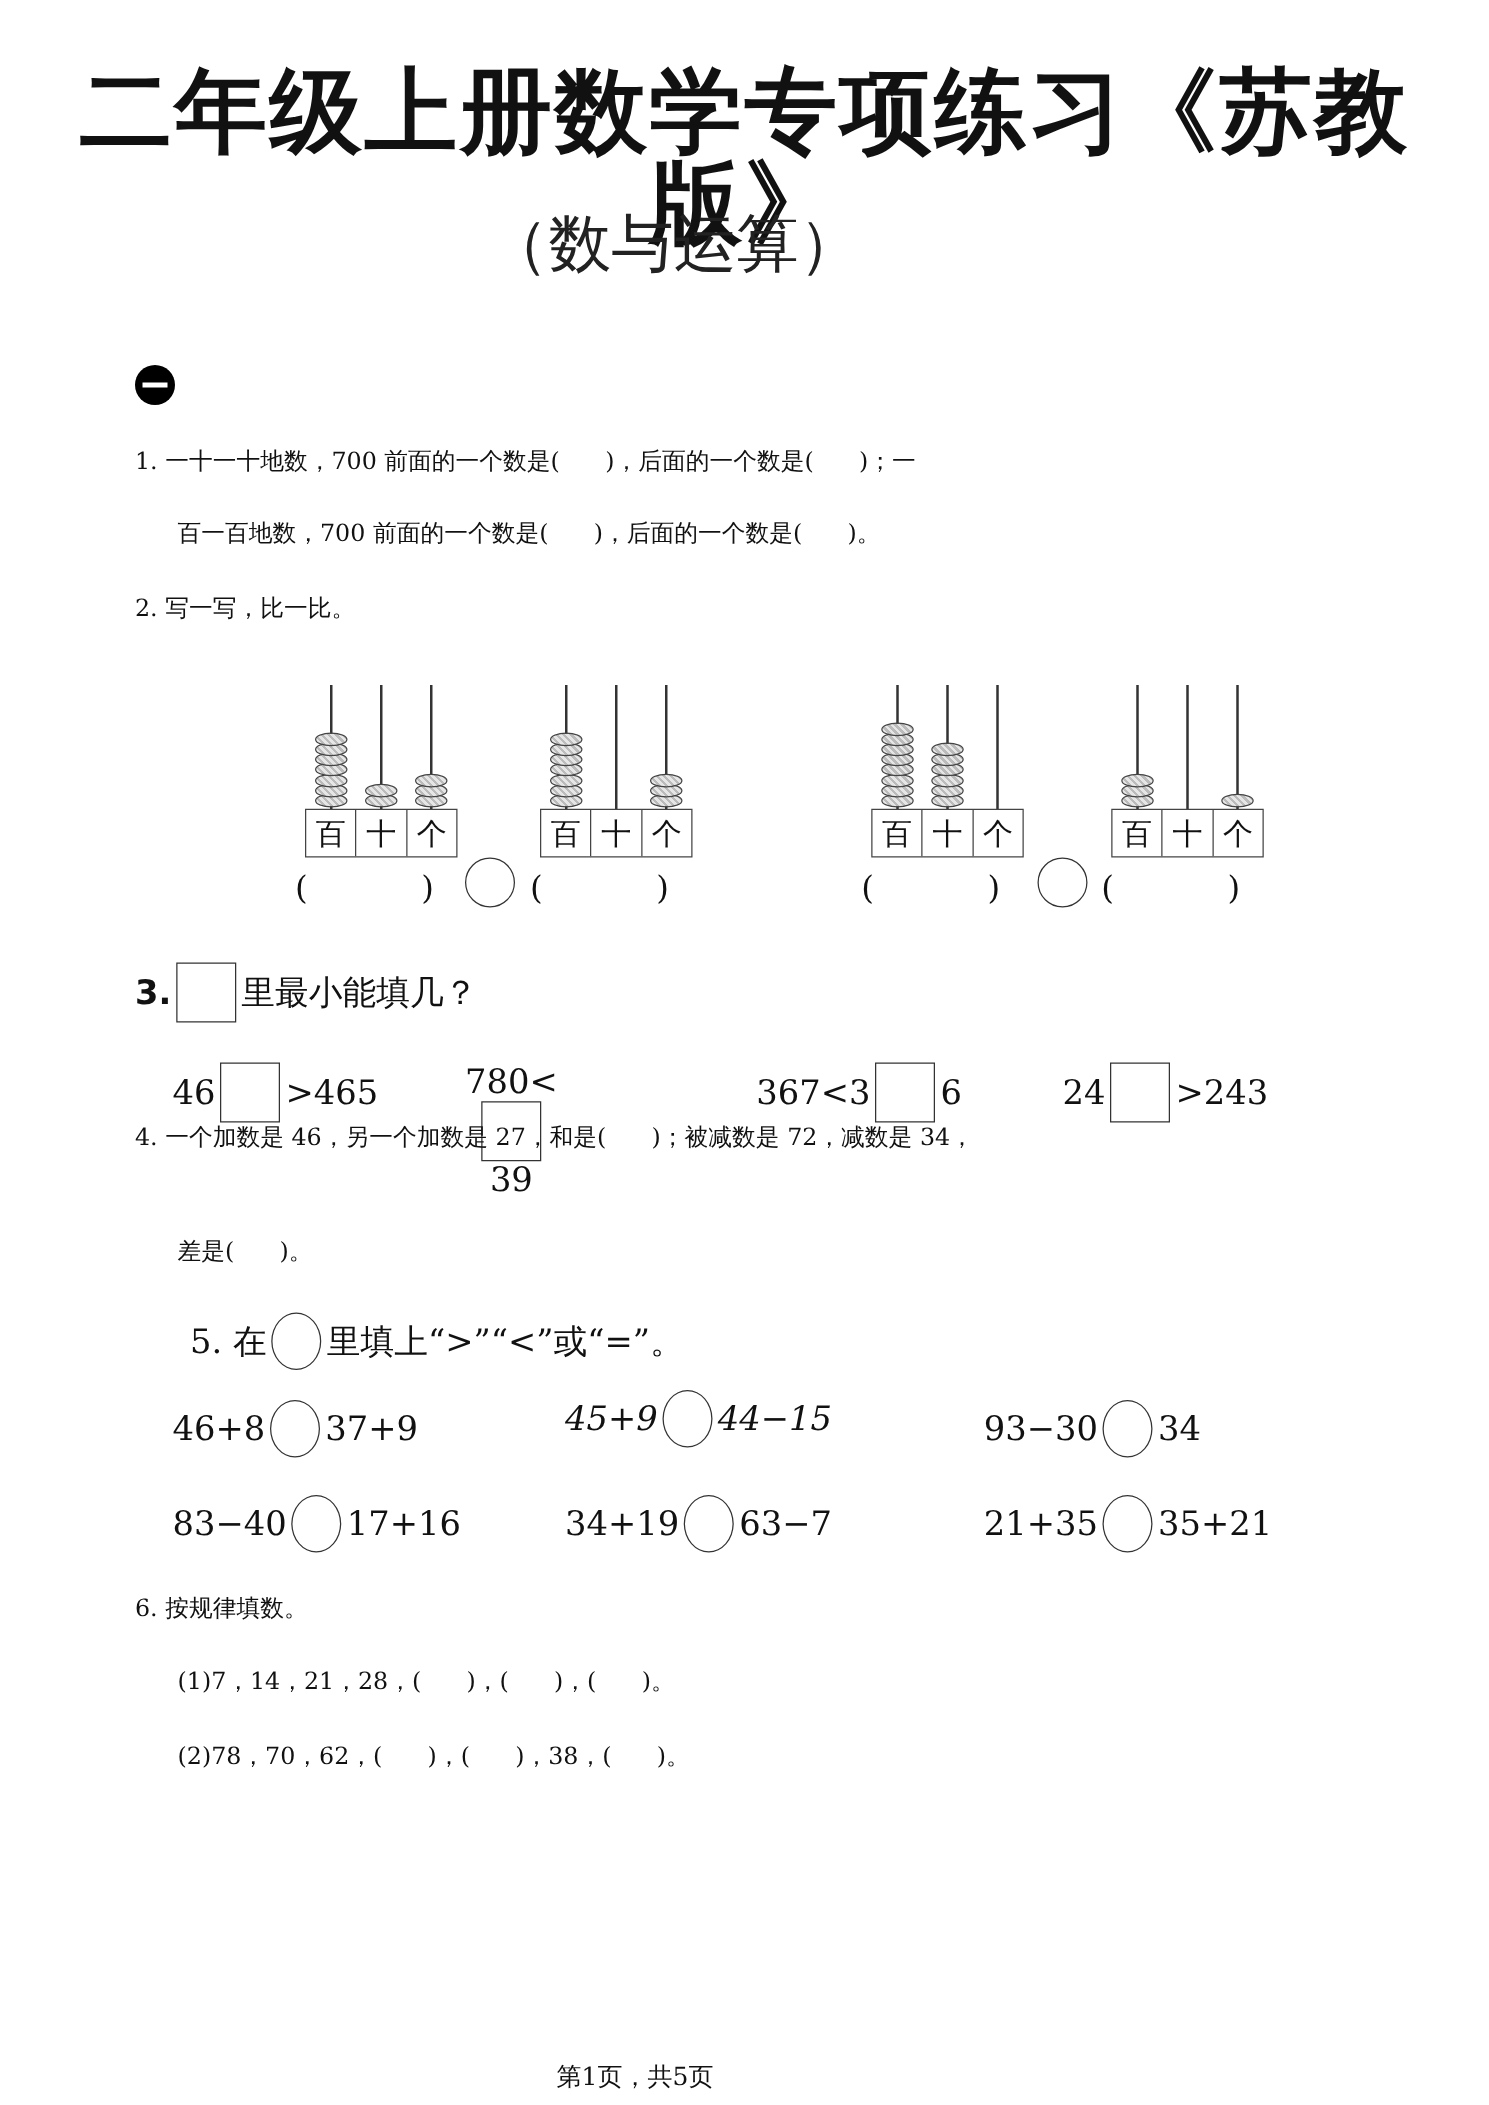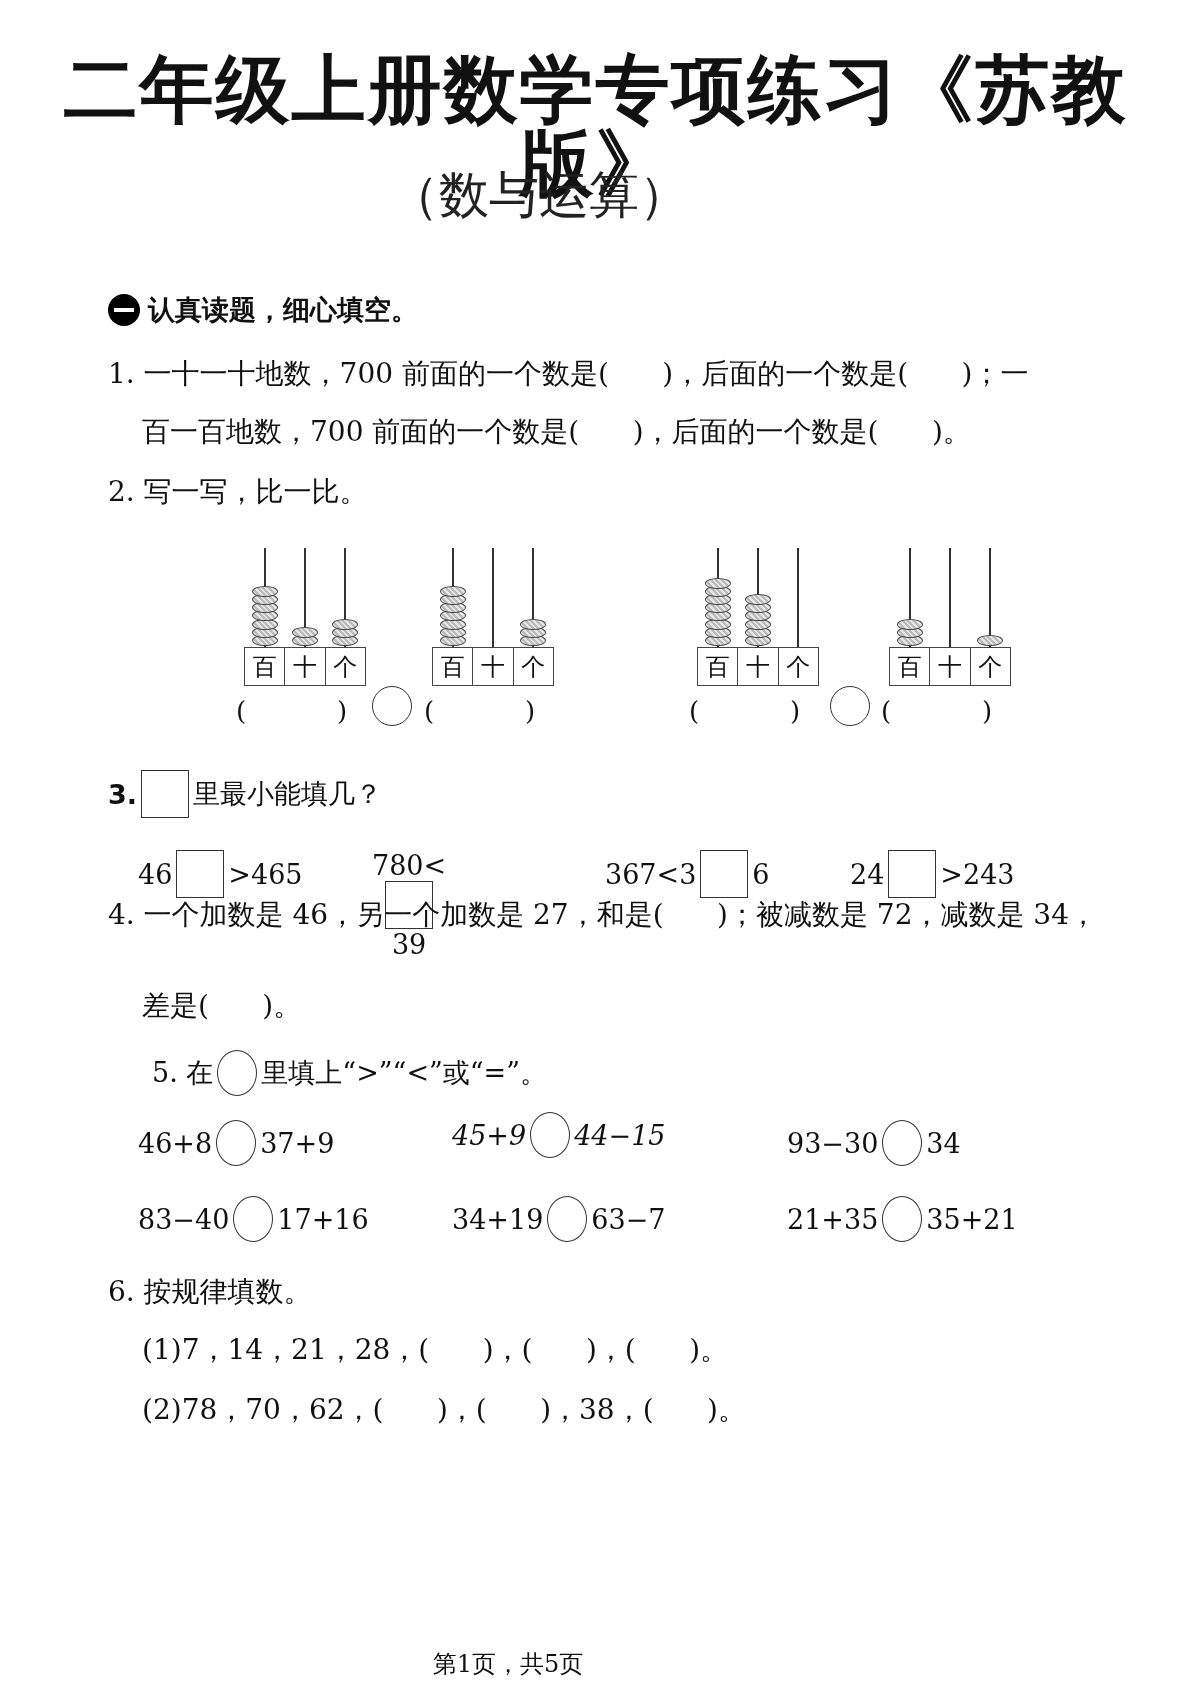--- a/index.html
+++ b/index.html
@@ -7,48 +7,47 @@
          font-family:"DejaVu Serif", serif; color:#111; }
   .title { position:absolute; left:0; width:1191px; top:52px; text-align:center;
            font-family:"DejaVu Sans", sans-serif; font-weight:bold; font-size:74px;
            letter-spacing:2px; line-height:1; }
   .subtitle { position:absolute; left:0; width:1078px; top:170px; text-align:center;
               font-family:"DejaVu Sans", sans-serif; font-size:50px; line-height:1; color:#222; }
   .section-head { position:absolute; left:108px; top:292px; display:flex; align-items:center;
                   font-family:"DejaVu Sans", sans-serif; font-weight:bold; font-size:27px; }
   .badge { width:32px; height:32px; border-radius:50%; background:#000; position:relative; margin-right:8px; }
   .badge::after { content:""; position:absolute; left:6px; right:6px; top:14px; height:4px; background:#fff; }
-  .line { position:absolute; left:108px; font-size:28px; white-space:pre; line-height:1; }
+  .line { position:absolute; left:108px; font-size:19px; white-space:pre; line-height:1; }
   .indent { left:142px; }
   .qnum { font-family:"DejaVu Sans", sans-serif; font-weight:bold; }
   .abacus { position:absolute; width:120px; height:200px; }
   .rod { position:absolute; width:1.5px; background:#333; top:0; height:100px; }
   .bead { position:absolute; width:24px; height:9px; border-radius:50%;
           background:repeating-linear-gradient(45deg,#bbb 0 2px,#e6e6e6 2px 4px);
           border:1.5px solid #444; }
   .place-box { position:absolute; top:99px; height:37px; border:1.5px solid #444; display:flex; }
   .place-cell { flex:1; display:flex; align-items:center; justify-content:center; font-size:24px;
                 border-right:1.5px solid #444; }
   .place-cell:last-child { border-right:none; }
   .paren { position:absolute; font-size:26px; white-space:pre; }
   .circle { position:absolute; border:1.5px solid #333; border-radius:50%; }
   .box { display:inline-block; width:46px; height:46px; border:1.5px solid #333; vertical-align:middle; margin:0 4px; }
   .ovalc { display:inline-block; width:38px; height:44px; border:1.5px solid #333; border-radius:50%; vertical-align:middle; margin:0 4px; }
   .row { position:absolute; font-size:27px; white-space:pre; display:flex; align-items:center; }
-  .footer { position:absolute; left:0; width:1016px; top:1648px; text-align:center; font-size:24px; }
+  .footer { position:absolute; left:0; width:1016px; top:1648px; text-align:center; font-size:20px; }
 </style>
 </head>
 <body>
 
 <div class="title">二年级上册数学专项练习《苏教版》</div>
 <div class="subtitle">（数与运算）</div>
 
 <div class="section-head">
   <span class="badge"></span>
-  <span>认真读题，细心填空。</span>
 </div>
 
 <div class="line" style="top:360px;">1. 一十一十地数，700 前面的一个数是(      )，后面的一个数是(      )；一</div>
 <div class="line indent" style="top:418px;">百一百地数，700 前面的一个数是(      )，后面的一个数是(      )。</div>
 
 <div class="line" style="top:478px;">2. 写一写，比一比。</div>
 
 <div id="abaci">
     <div class="abacus" style="left: 244px; top: 548px;">
       <div class="rod" style="left: 20px;"></div>

